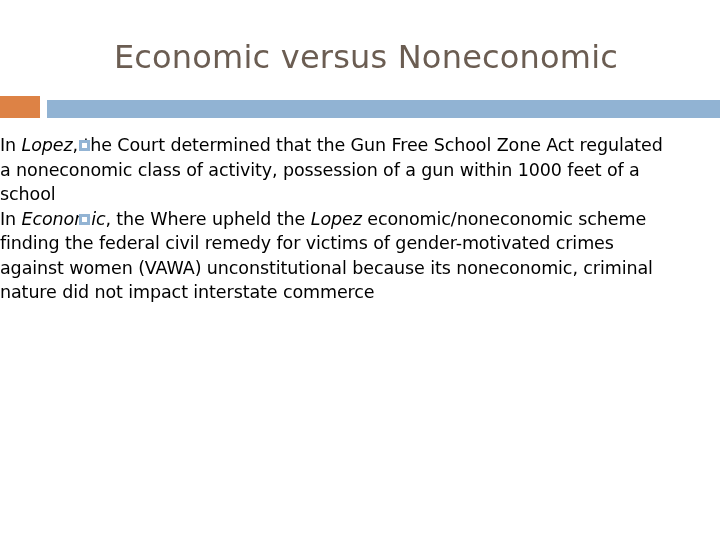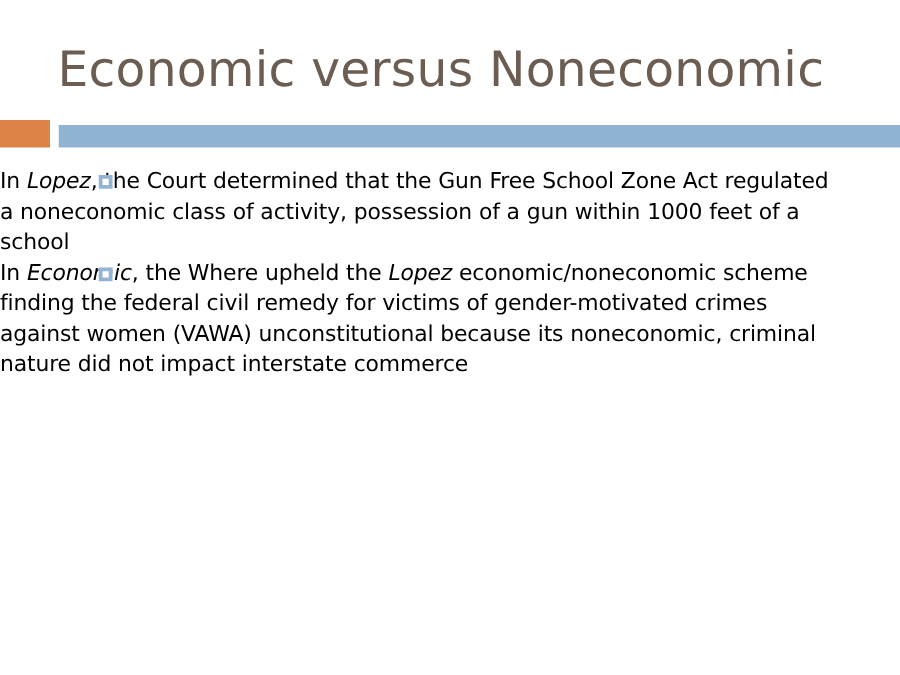--- a/index.html
+++ b/index.html
@@ -25,26 +25,27 @@
   
   .title-area {
     position: absolute;
     left: 46px;
     top: 36px;
     width: 640px;
     height: 56px;
   }
   .slide-title {
     font-family: "DejaVu Sans", "Liberation Sans", sans-serif;
-    font-size: 39px;
+    font-size: 32px;
     font-weight: 400;
     letter-spacing: 0.2px;
     color: #6B5D52;
     line-height: 42px;
     white-space: nowrap;
+    text-align: center;
   }
 
   
   .accent-block {
     position: absolute;
     left: 0px;
     top: 96px;
     width: 40px;
     height: 22px;
     background: #DD8245;

